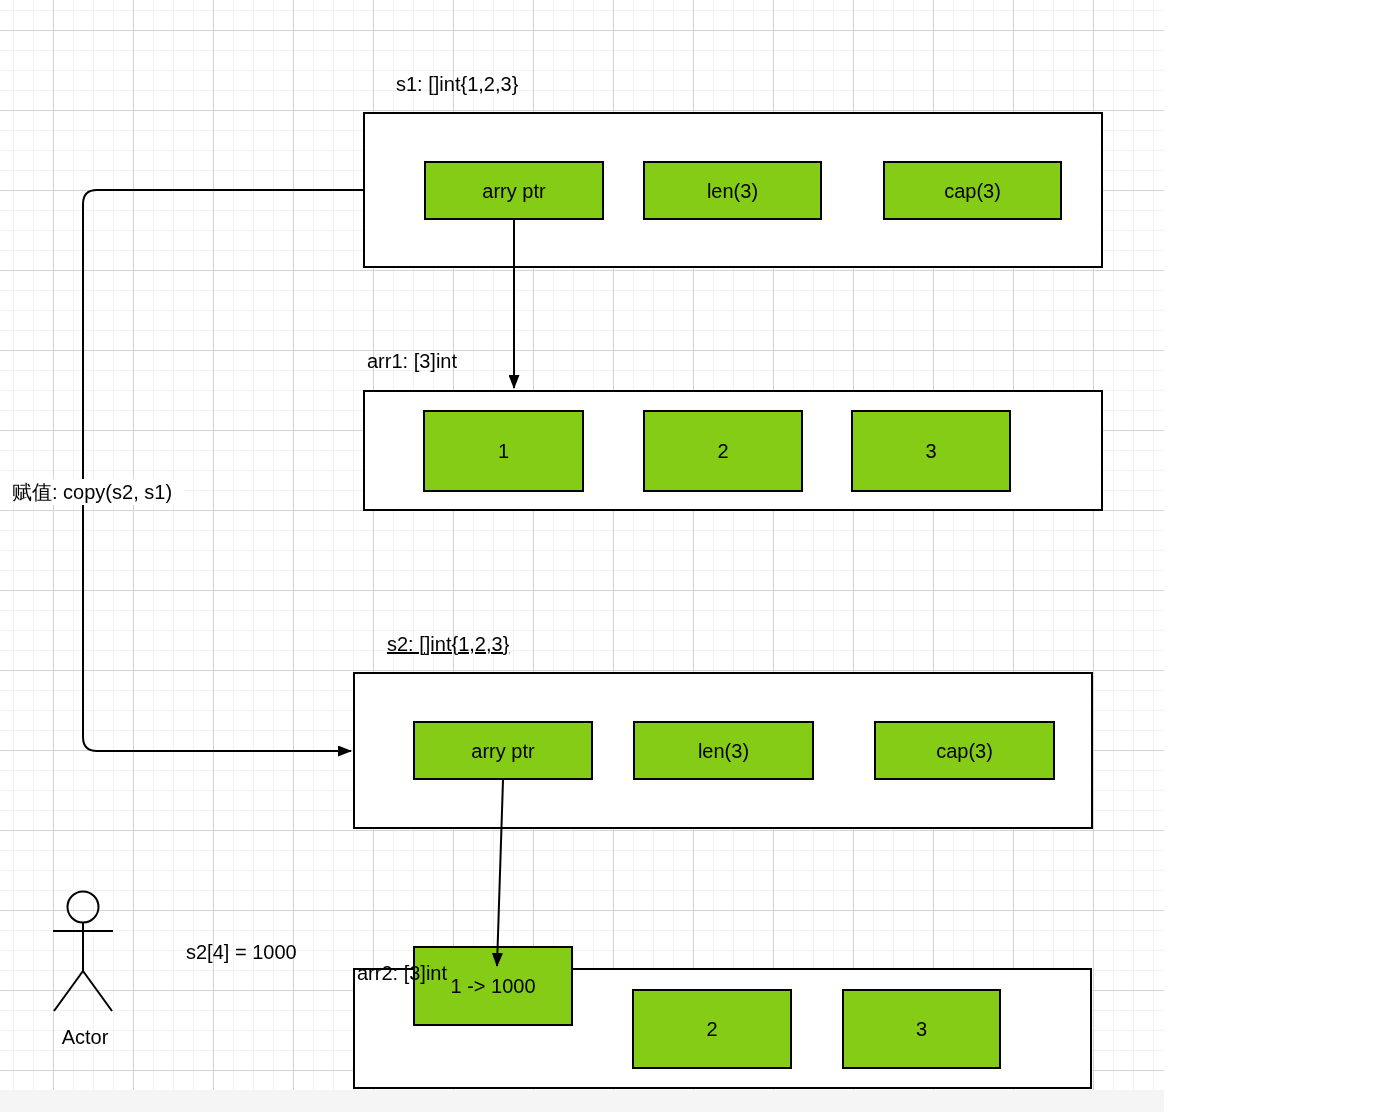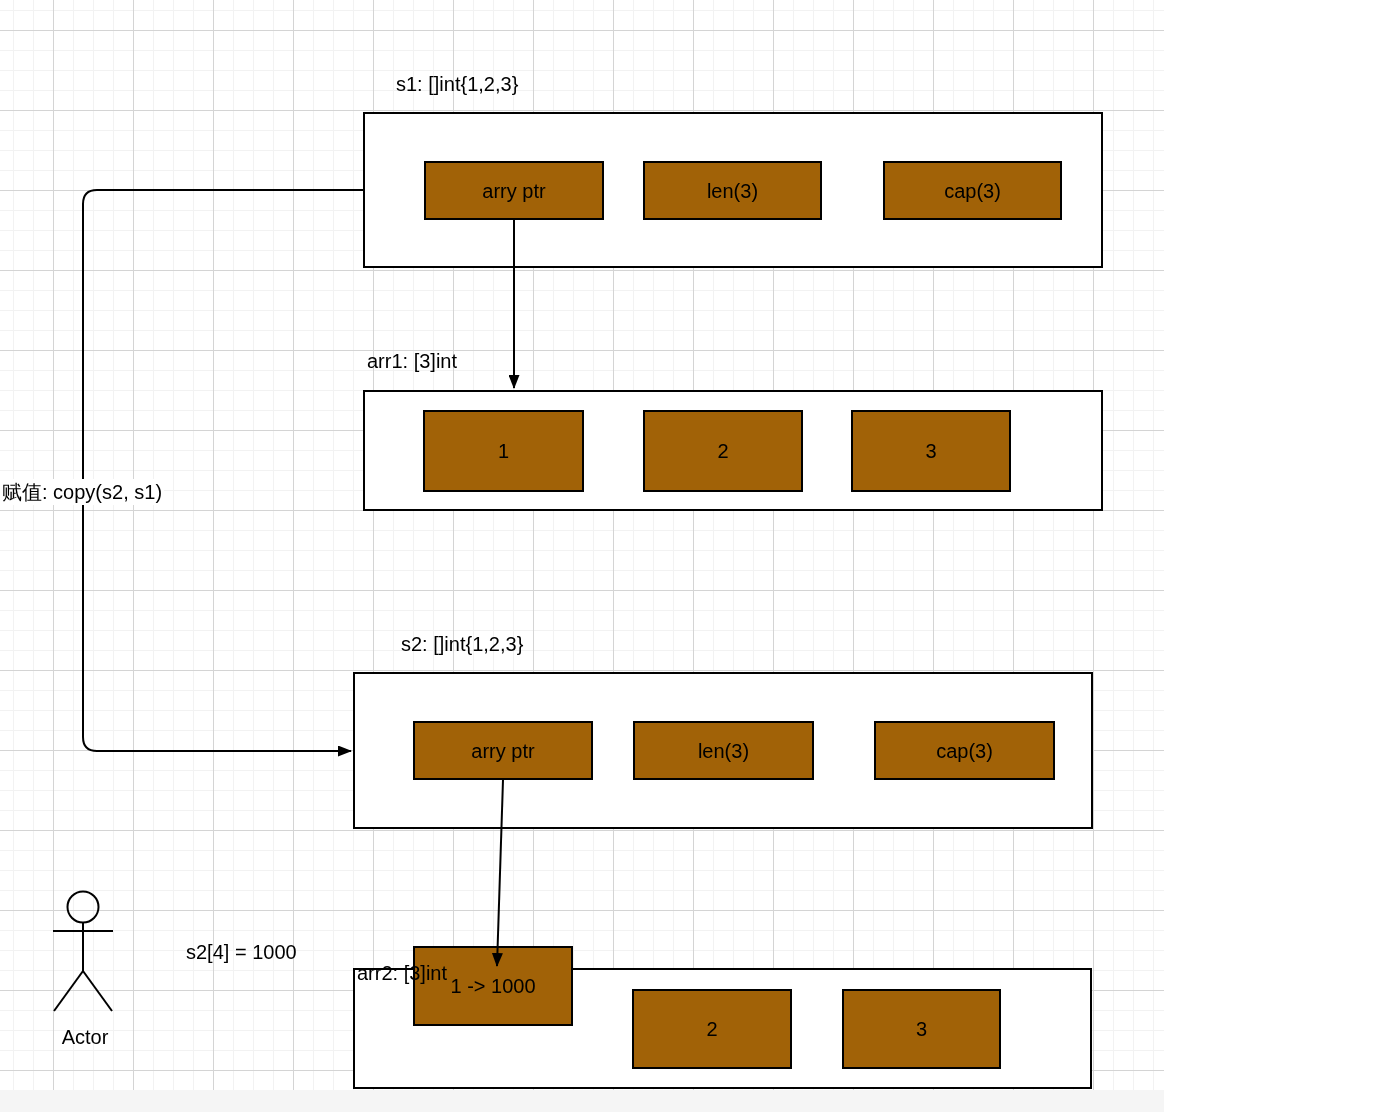--- a/index.html
+++ b/index.html
@@ -44,40 +44,40 @@
   .box {
     position: absolute;
     border: 2px solid #000;
     background: #ffffff;
     box-sizing: border-box;
     z-index: 1;
   }
   .cell {
     position: absolute;
     border: 2px solid #000;
-    background: #a16207;
+    background: #84cc16;
     box-sizing: border-box;
     display: flex;
     align-items: center;
     justify-content: center;
     font-size: 20px;
     line-height: 1;
     z-index: 2;
     white-space: nowrap;
   }
   .lbl {
     position: absolute;
     font-size: 20px;
     line-height: 1.2;
     white-space: nowrap;
     z-index: 4;
   }
   .edge-label {
     background: #ffffff;
-    padding: 1px 2px;
+    padding: 1px 12px;
   }
   svg.overlay {
     position: absolute;
     left: 0; top: 0;
     z-index: 3;
     pointer-events: none;
   }
 </style>
 </head>
 <body>
@@ -92,21 +92,21 @@
   <div class="cell" style="left:424px; top:161px; width:180px; height:59px;">arry ptr</div>
   <div class="cell" style="left:643px; top:161px; width:179px; height:59px;">len(3)</div>
   <div class="cell" style="left:883px; top:161px; width:179px; height:59px;">cap(3)</div>
 
   <div class="lbl" style="left:367px; top:349px;text-align:right;">arr1: [3]int</div>
   <div class="box" style="left:363px; top:390px; width:740px; height:121px;"></div>
   <div class="cell" style="left:423px; top:410px; width:161px; height:82px;">1</div>
   <div class="cell" style="left:643px; top:410px; width:160px; height:82px;">2</div>
   <div class="cell" style="left:851px; top:410px; width:160px; height:82px;">3</div>
 
-  <div class="lbl" style="left:401px; top:632px;">s2: []int{1,2,3}</div>
+  <div class="lbl" style="left:387px; top:632px;text-decoration:underline;">s2: []int{1,2,3}</div>
   <div class="box" style="left:353px; top:672px; width:740px; height:157px;"></div>
   <div class="cell" style="left:413px; top:721px; width:180px; height:59px;">arry ptr</div>
   <div class="cell" style="left:633px; top:721px; width:181px; height:59px;">len(3)</div>
   <div class="cell" style="left:874px; top:721px; width:181px; height:59px;">cap(3)</div>
 
   <div class="lbl" style="left:357px; top:927px;margin-top:34px;">arr2: [3]int</div>
   <div class="lbl" style="left:186px; top:940px;">s2[4] = 1000</div>
   <div class="box" style="left:353px; top:968px; width:739px; height:121px;"></div>
   <div class="cell" style="left:413px; top:946px; width:160px; height:80px;">1 -&gt; 1000</div>
   <div class="cell" style="left:632px; top:989px; width:160px; height:80px;">2</div>

